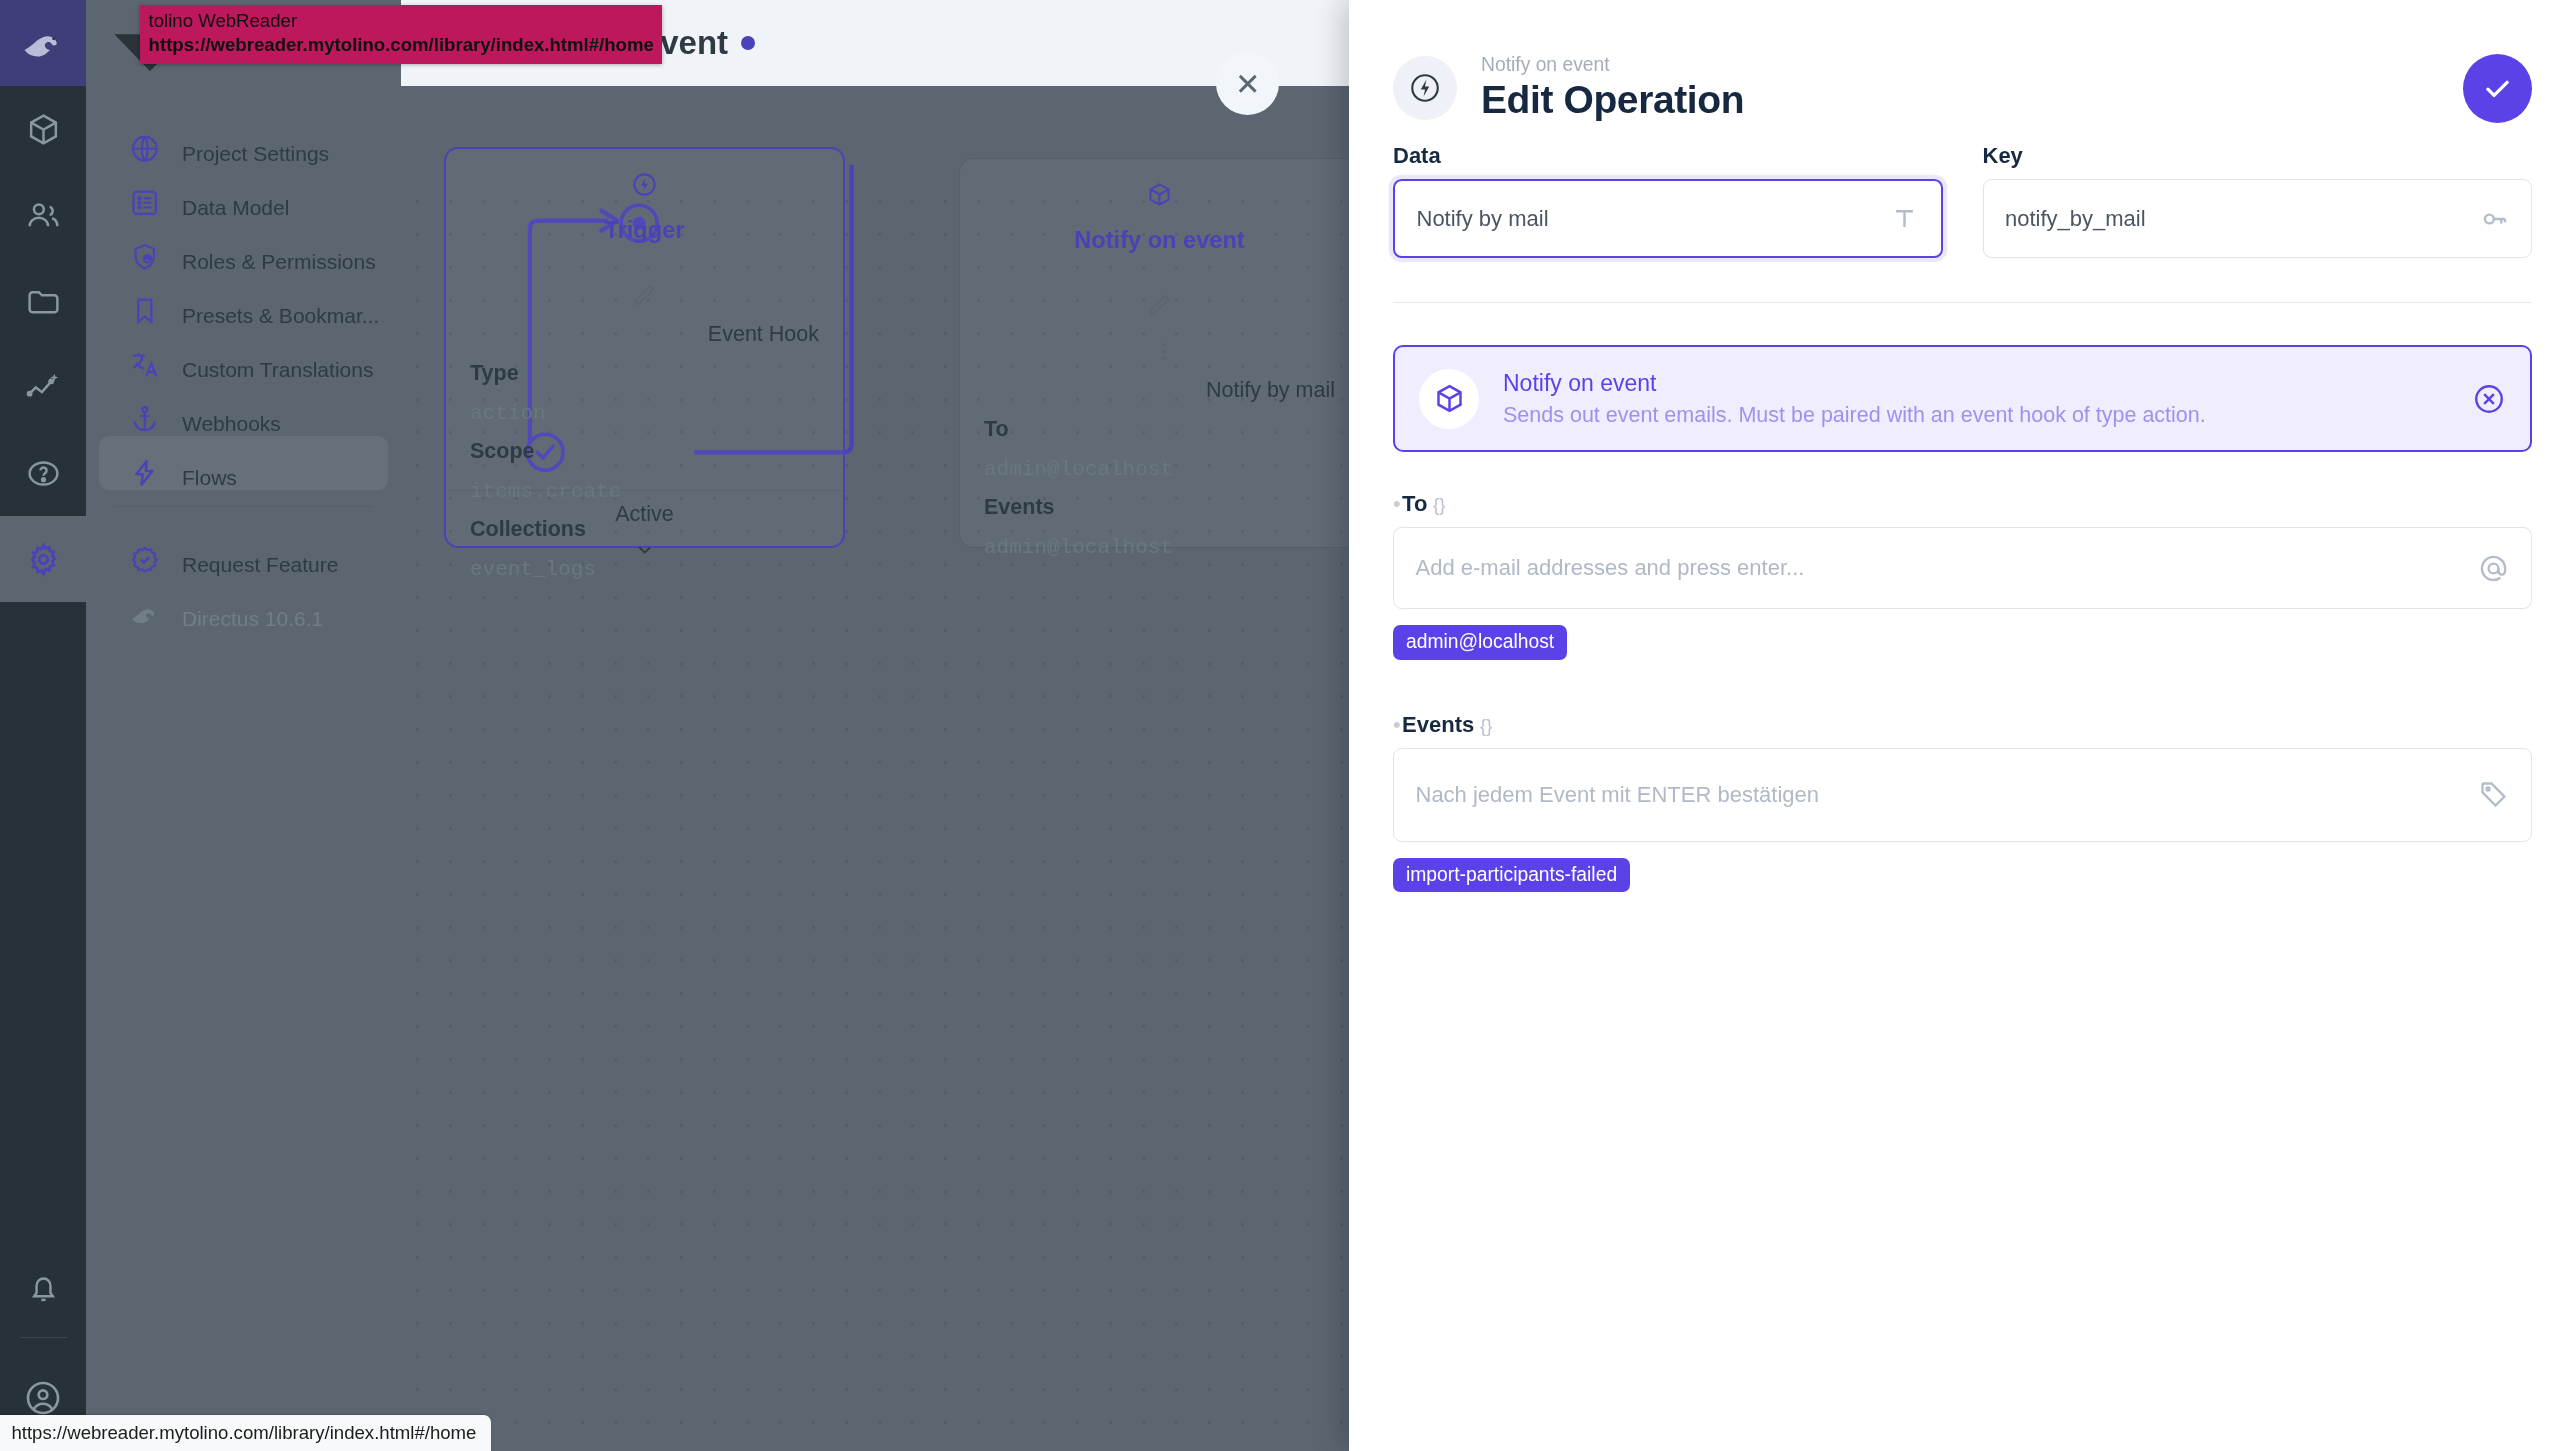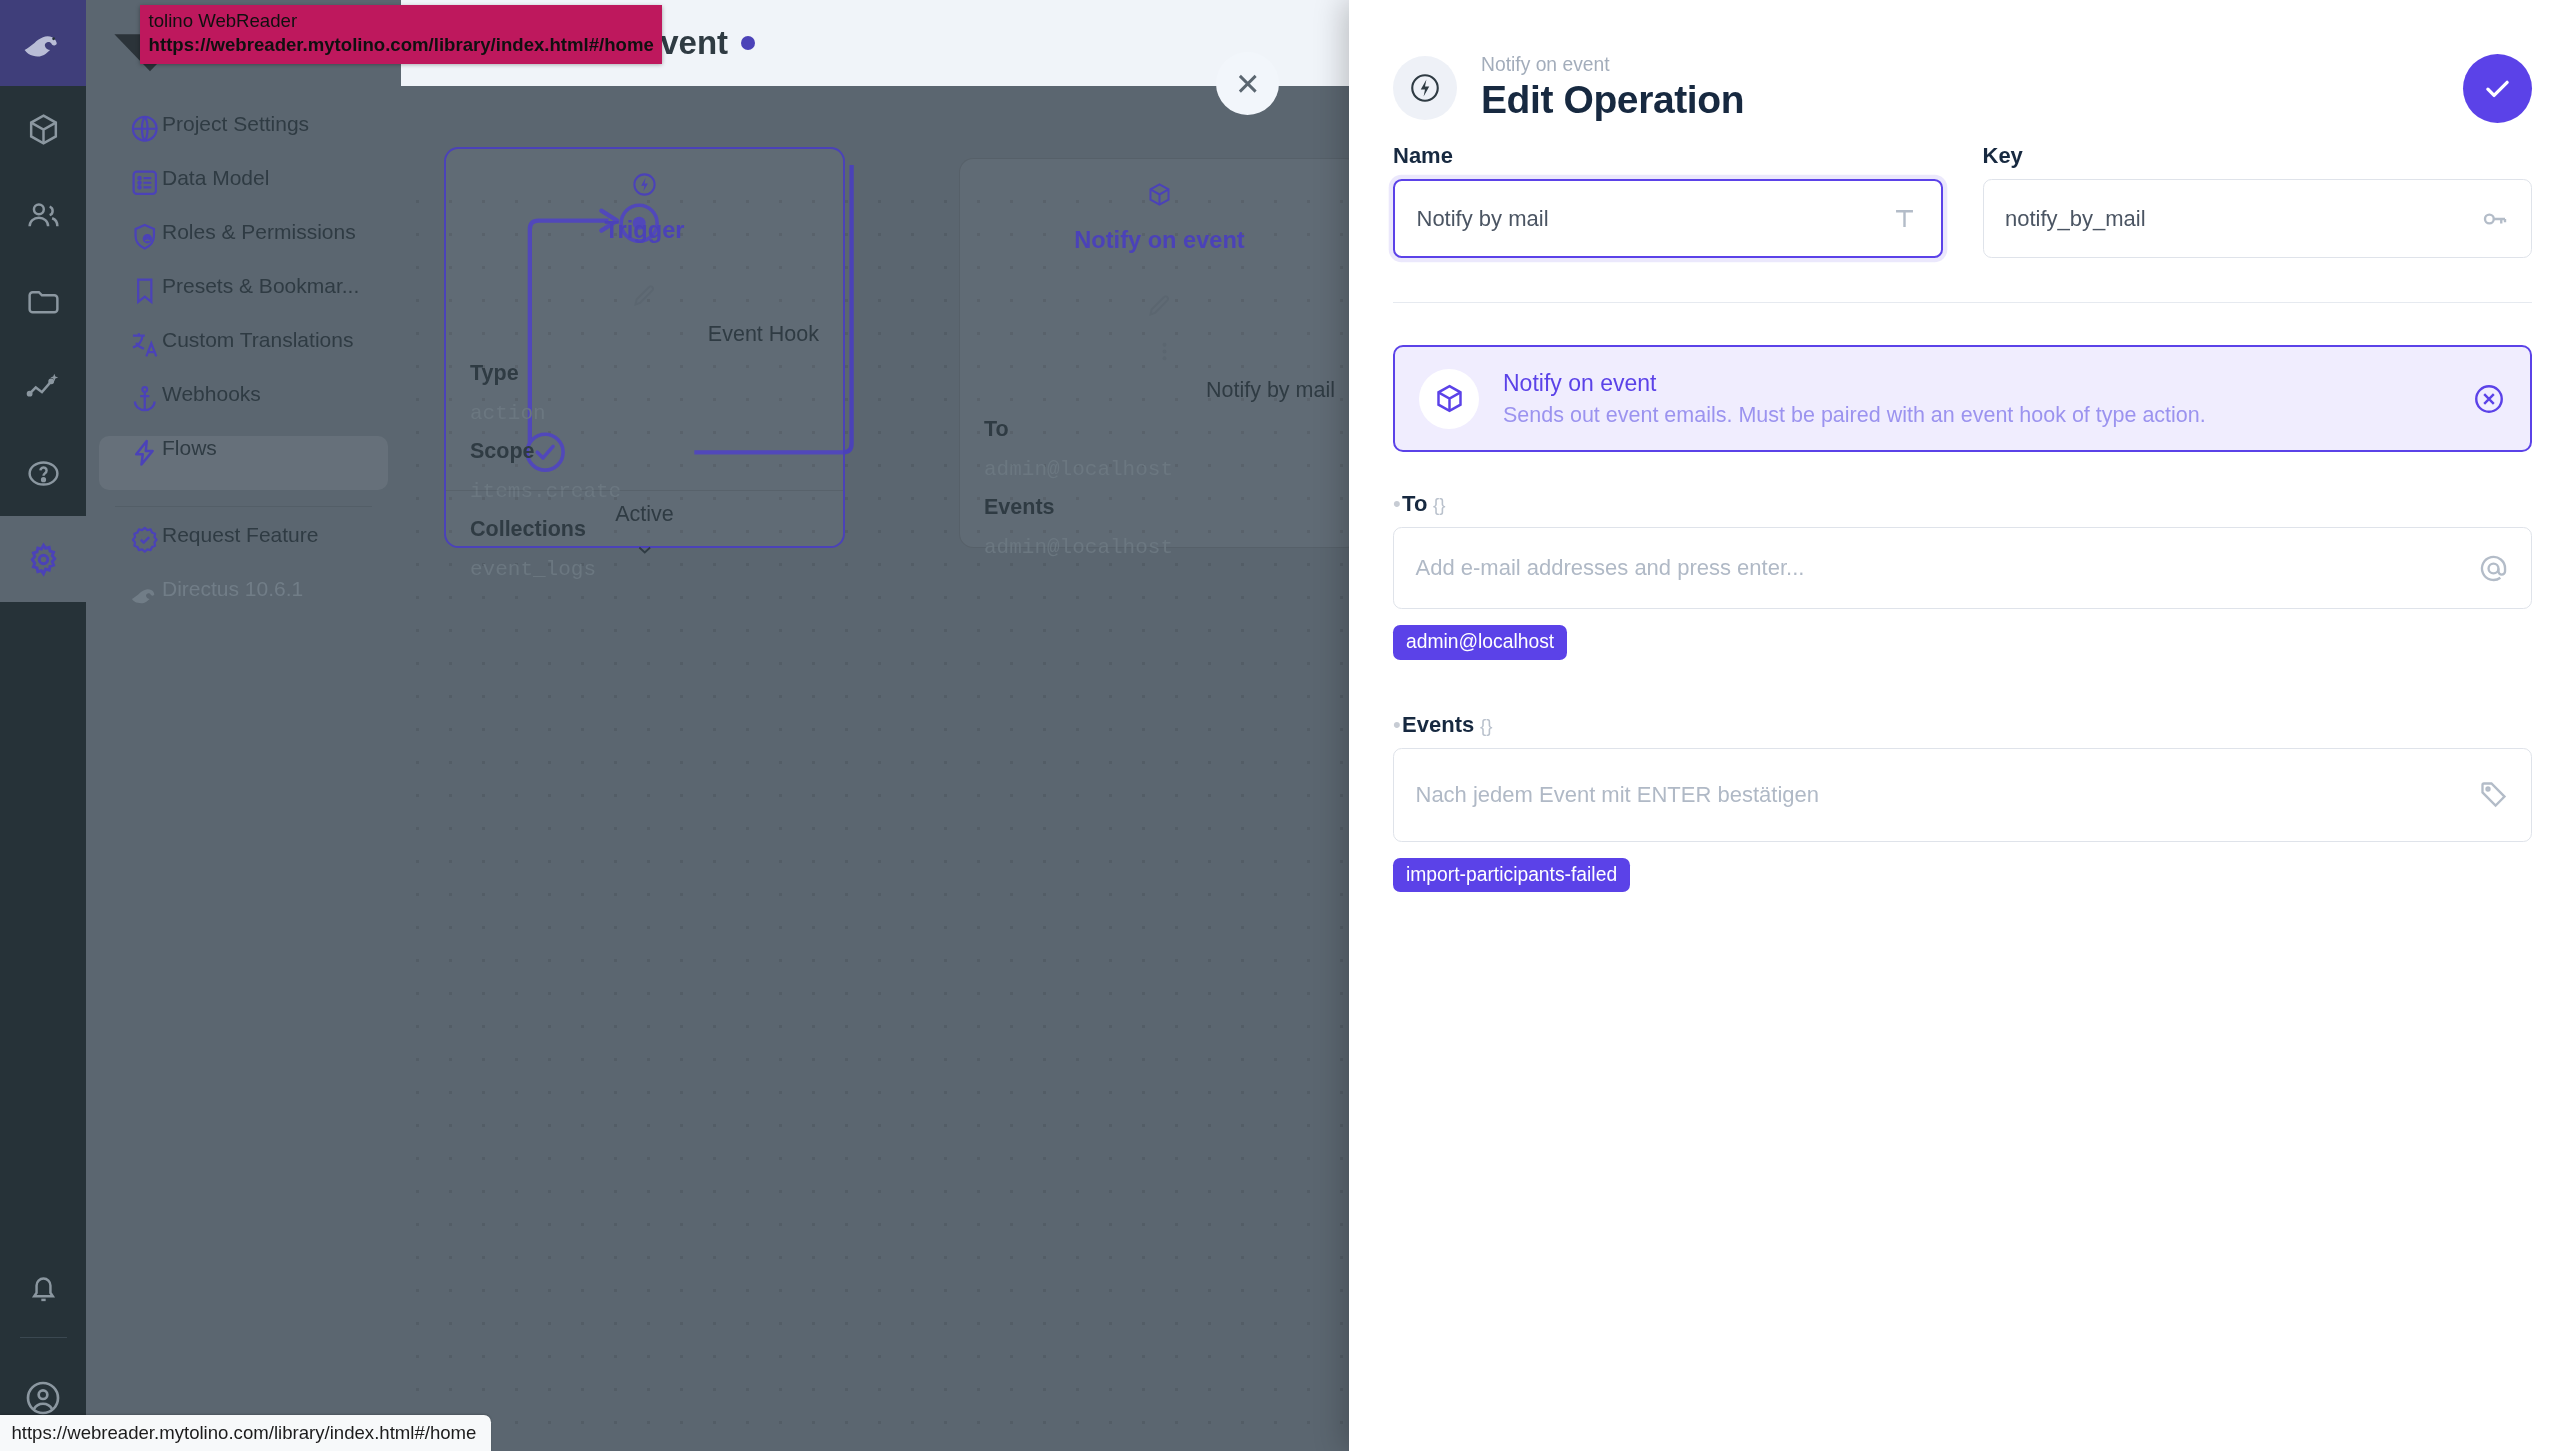--- a/index.html
+++ b/index.html
@@ -37,21 +37,21 @@
   .rail-divider { width: 47px; height: 1.4px; background: #3b4851; margin: 5.7px 0; }
 
   
   .nav-sidebar {
     position: absolute; left: 86px; top: 0; width: 315px; height: 1451px;
     background: #5b6670;
   }
   .nav-top { height: 86px; }
   .nav-list { padding-top: 26px; }
   .nav-item {
-    display: flex; align-items: flex-start; 
+    display: flex; align-items: flex-end; gap: 20px;
     height: 54px; padding: 0 29px; margin: 0 13px;
     border-radius: 10px;
     color: #2f3b43; font-size: 21px;
     white-space: nowrap; overflow: hidden;
   }
   .nav-item.active { background: rgba(255,255,255,0.07); }
   .nav-icon { width: 34px; height: 34px; flex: none; color: #4b42b8;
               display:flex;align-items:center;justify-content:center; }
   .nav-divider { height: 1.4px; background: rgba(0,0,0,0.08); margin: 15.7px 29px; }
   .nav-version { color: #717d87; }
@@ -502,21 +502,21 @@
         <svg width="33" height="33" viewBox="0 0 24 24" fill="none" stroke="currentColor" stroke-width="2.4" stroke-linecap="round" stroke-linejoin="round">
           <path d="M5 12.5l4.5 4.5L19 7.5"></path>
         </svg>
       </div>
     </div>
 
     <div class="drawer-body">
 
       <div class="field-row">
         <div class="field">
-          <div class="field-label">Name</div>
+          <div class="field-label">Data</div>
           <div class="input-box focused">
             <span class="val">Notify by mail</span>
             <span class="suffix">
               <svg width="29" height="29" viewBox="0 0 24 24" fill="none" stroke="currentColor" stroke-width="2">
                 <path d="M5 6h14M12 6v13"></path>
               </svg>
             </span>
           </div>
         </div>
         <div class="field">

